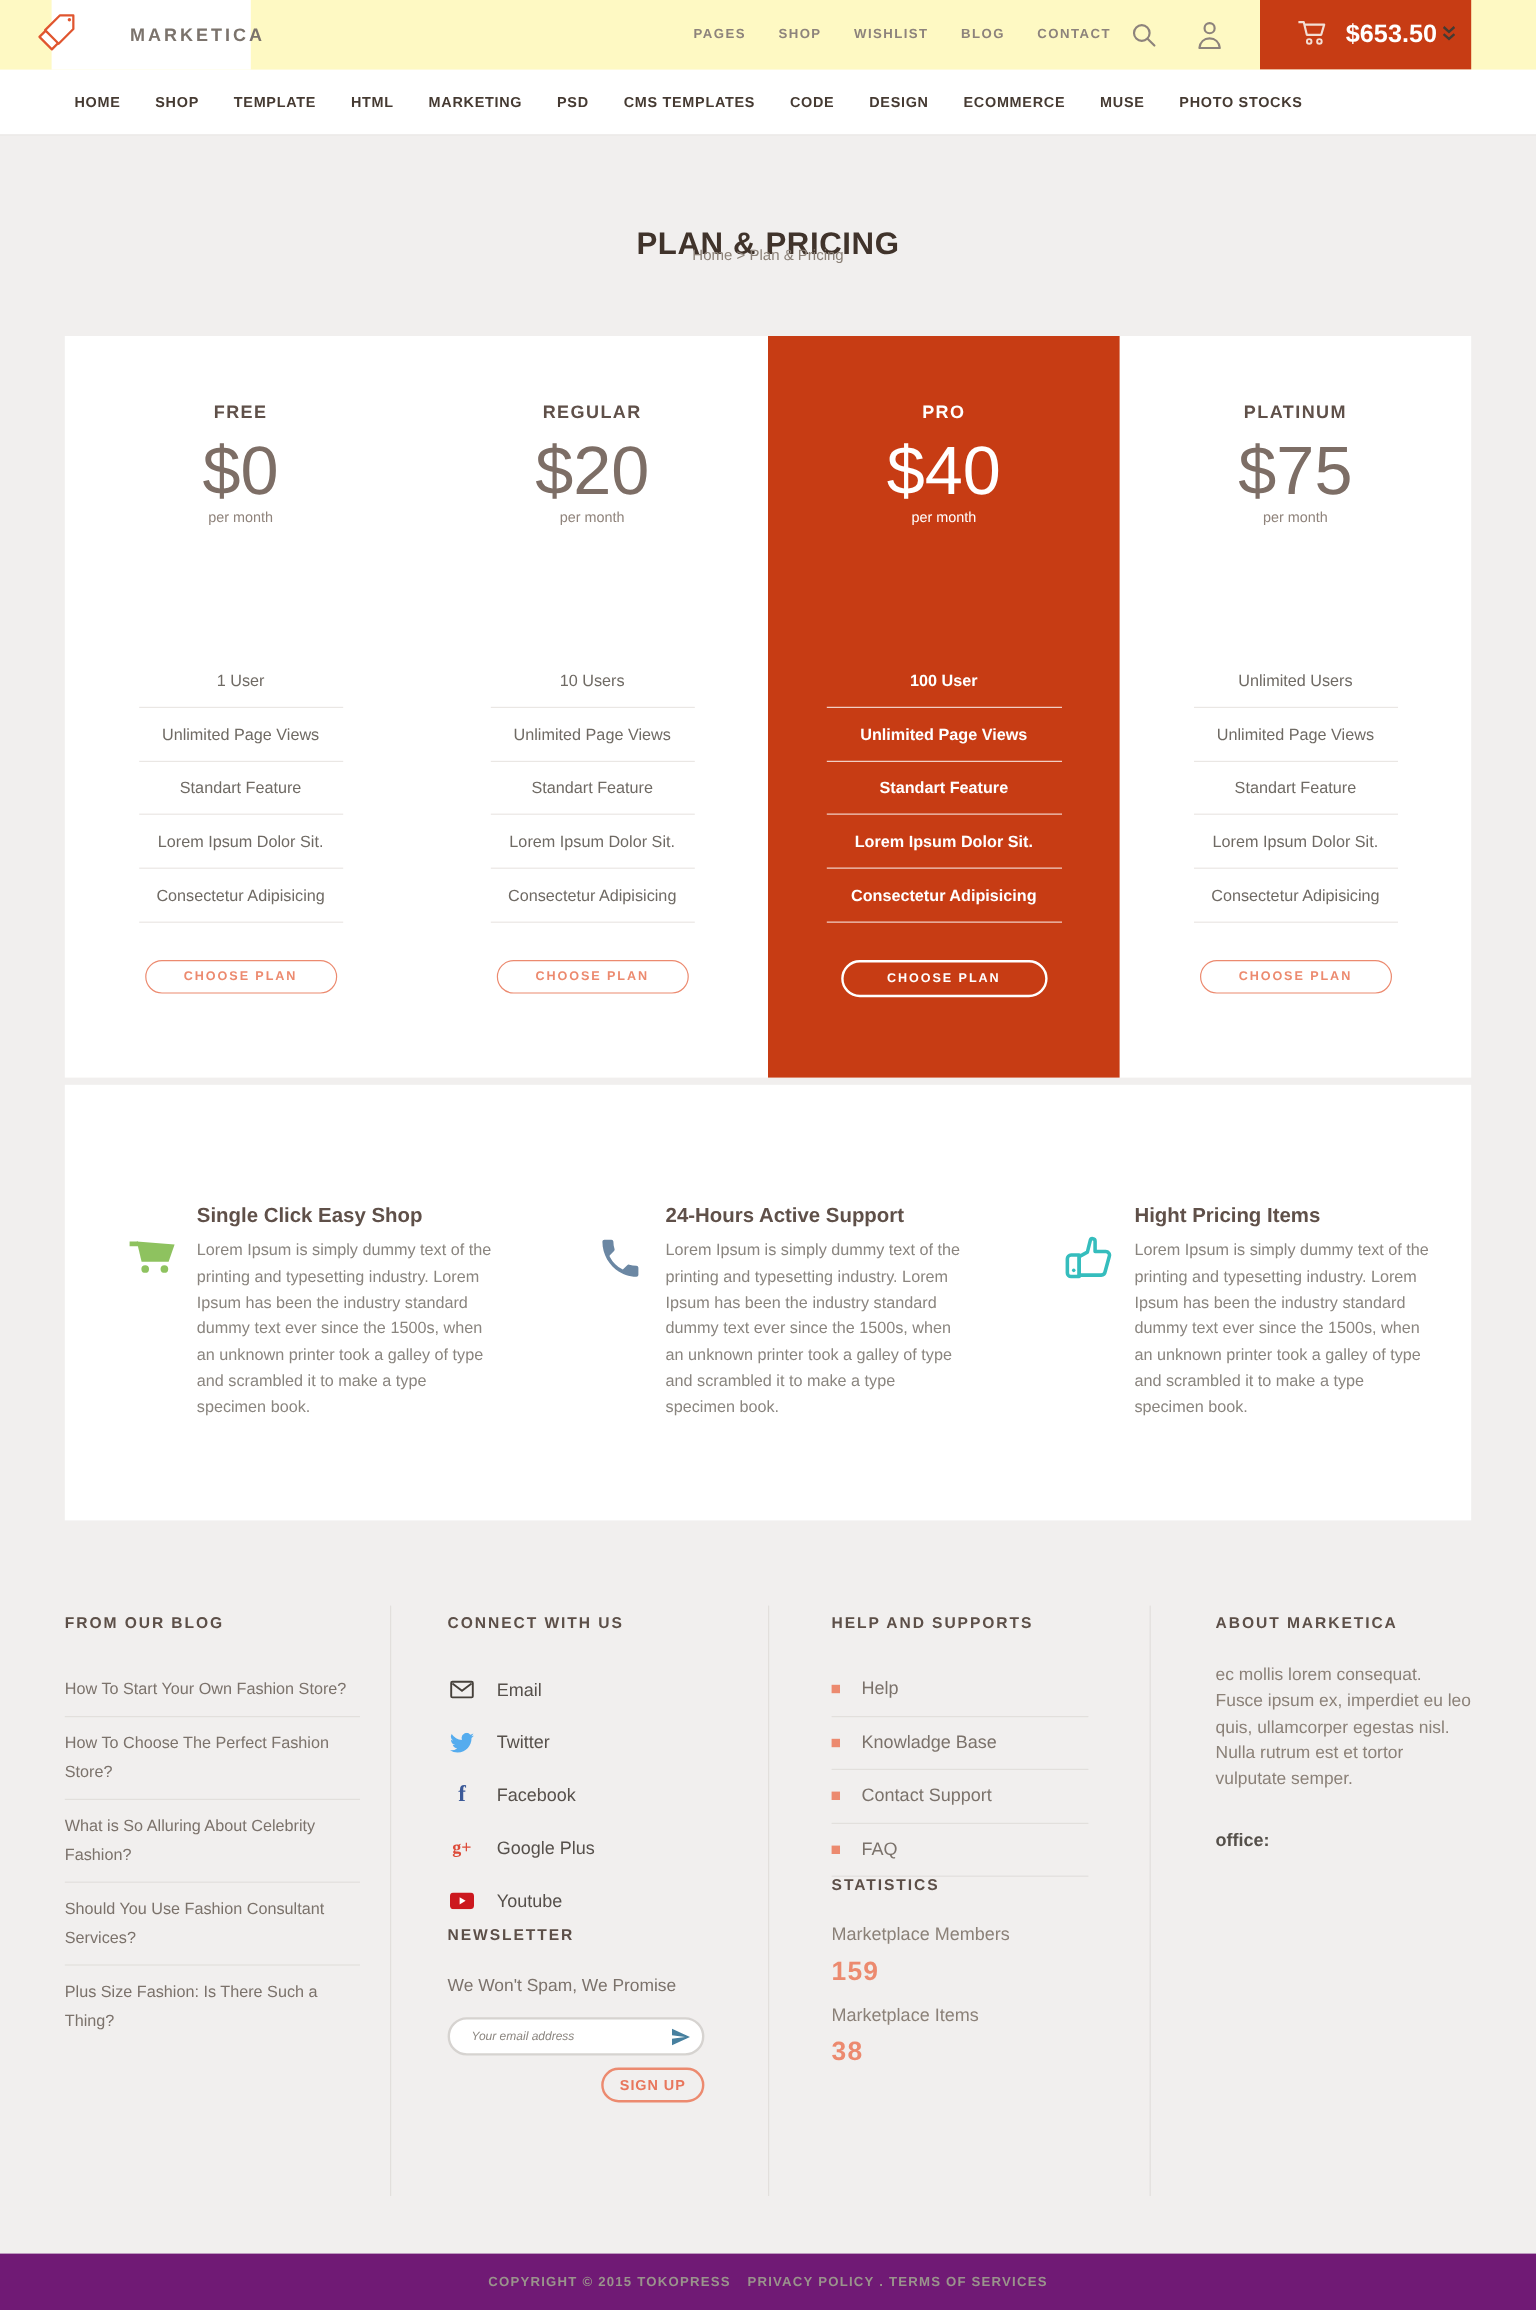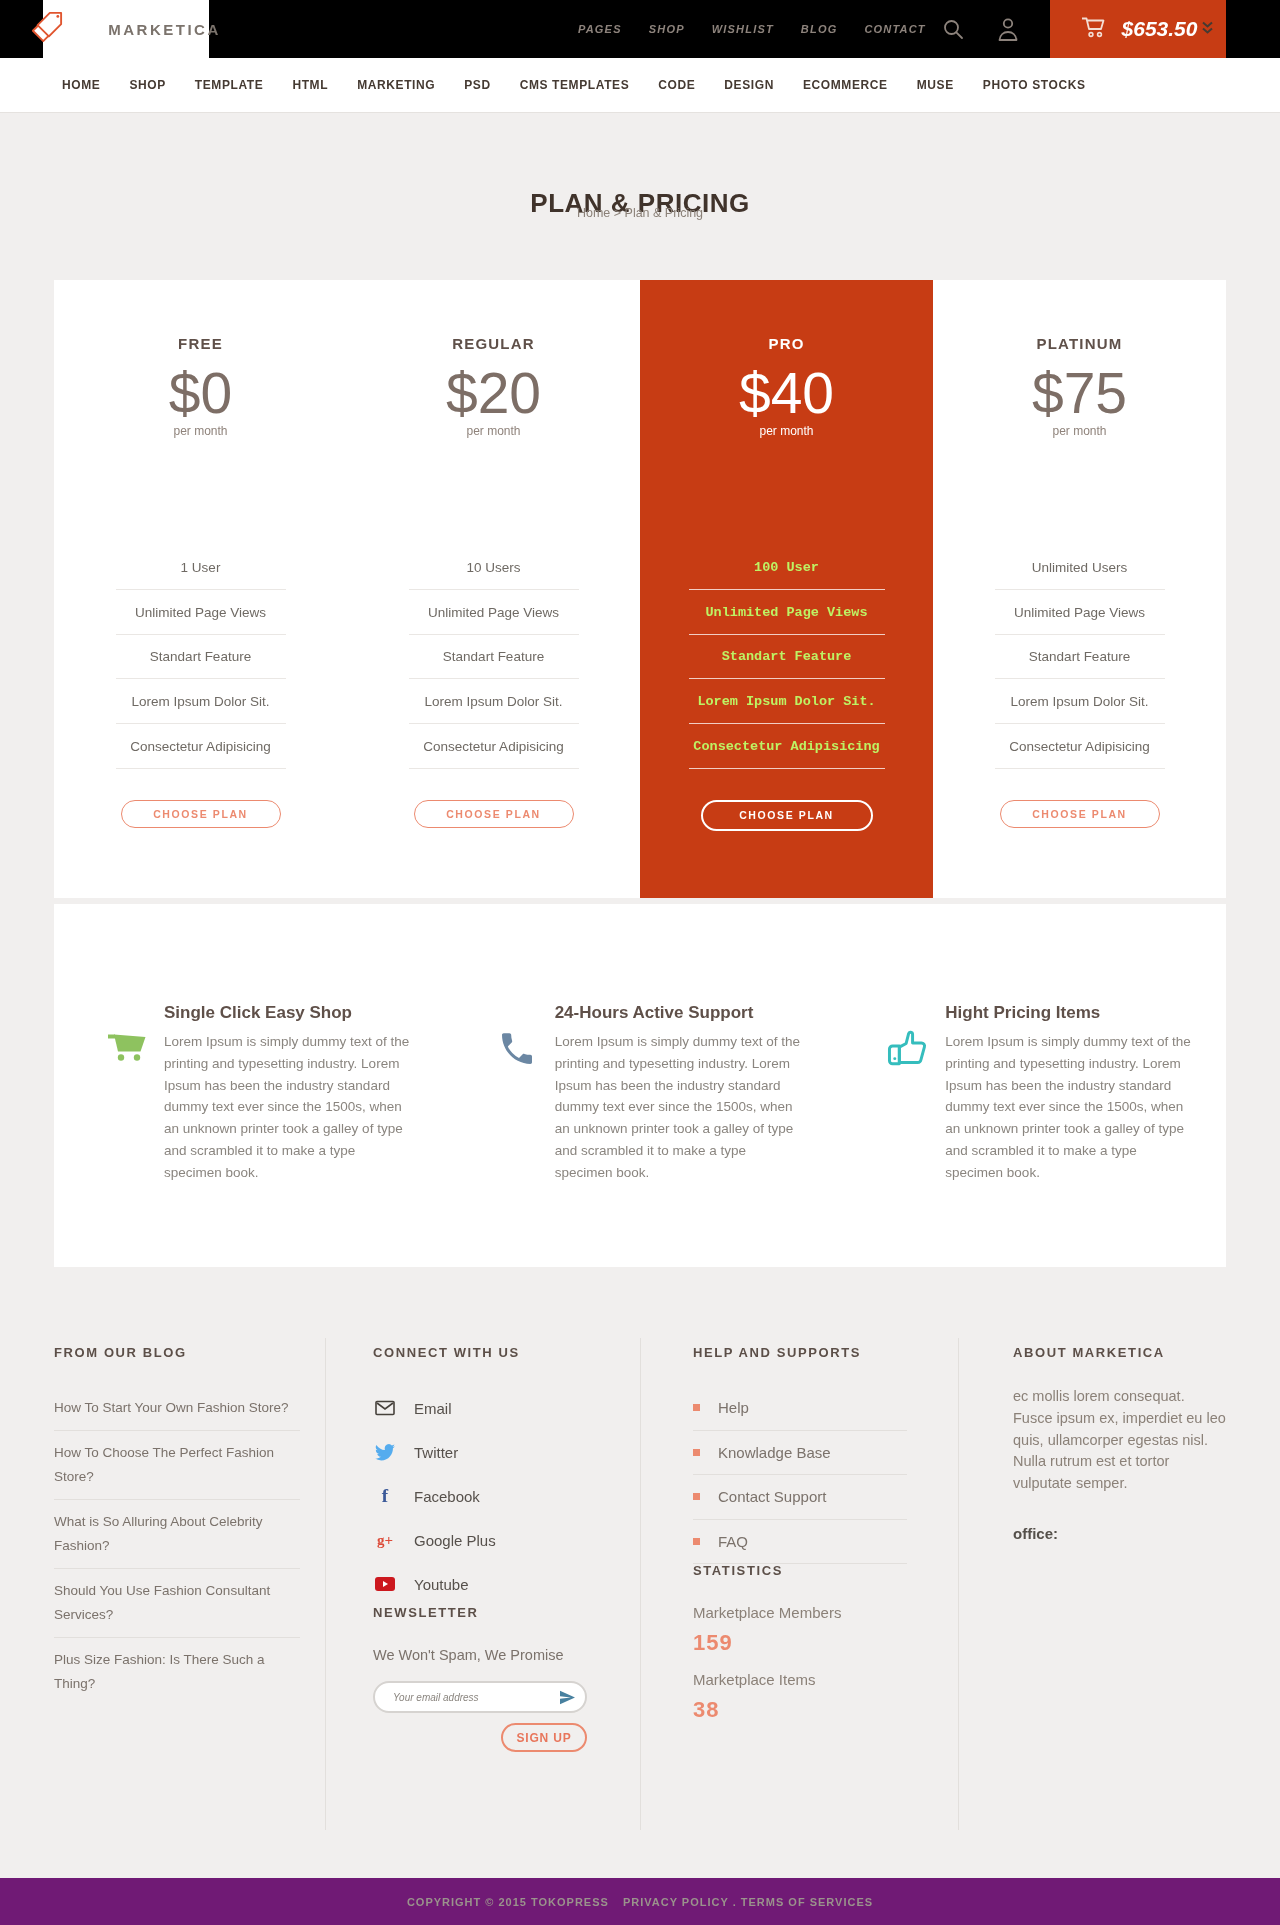--- a/index.html
+++ b/index.html
@@ -1,21 +1,21 @@
 <!DOCTYPE html>
 <html><head>
 <meta charset="utf-8">
 <style>
   html,body{margin:0;padding:0;}
   body{font-family:"Liberation Sans","DejaVu Sans",sans-serif;}
   #app{position:relative;width:1280px;height:1925px;background:#f1efee;overflow:hidden;}
   a{text-decoration:none;cursor:pointer;}
 
   
-  .topbar{position:absolute;left:0;top:0;width:1280px;height:62px;background:#000000;font-style:italic;}
+  .topbar{position:absolute;left:0;top:0;width:1280px;height:62px;background:#fef9c3;}
   .logo-box{position:absolute;left:43px;top:0;width:166px;height:58px;background:#fff;display:flex;align-items:center;justify-content:center;gap:10px;}
   .logo-text{font-size:15px;font-weight:bold;letter-spacing:2.5px;color:#7b736c;margin-left:35px;}
   .topnav{position:absolute;left:578px;top:0;height:58px;display:flex;align-items:center;gap:27px;}
   .topnav a{font-size:11px;font-weight:bold;letter-spacing:1.2px;color:#8d837c;}
   .hdr-icon{position:absolute;top:0;height:58px;display:flex;align-items:center;cursor:pointer;}
   .hdr-icon.search{left:941px;}
   .hdr-icon.account{left:996px;}
   .cart{position:absolute;left:1050px;top:0;width:176px;height:58px;background:#c73c14;display:flex;align-items:center;justify-content:center;gap:13px;cursor:pointer;}
   .cart-total{color:#fff;font-size:21px;font-weight:bold;}
 
@@ -33,21 +33,21 @@
   .pricing-card{position:absolute;left:54px;top:280px;width:1172px;height:618px;background:#fff;display:grid;grid-template-columns:repeat(4,1fr);}
   .plan{text-align:center;position:relative;}
   .plan.hl{background:#c73c14;}
   .p-name{margin-top:55px;font-size:15px;font-weight:bold;letter-spacing:1.2px;color:#5f5049;line-height:18px;}
   .p-price{margin-top:11px;font-size:57px;line-height:58px;color:#7d6e66;}
   .p-period{margin-top:2px;font-size:12px;color:#8f837b;line-height:14px;}
   .p-feats{list-style:none;margin:107px 0 0;padding:0;}
   .p-feats li{height:44.8px;display:flex;align-items:center;justify-content:center;font-size:13.5px;color:#6f6a64;position:relative;}
   .p-feats li::after{content:"";position:absolute;bottom:0;left:50%;transform:translateX(-50%);width:170px;border-bottom:1px solid #eae7e4;}
   .plan.hl .p-name,.plan.hl .p-price,.plan.hl .p-period{color:#fff;}
-  .plan.hl .p-feats li{color:#bef264;font-weight:bold;font-family:Liberation Mono, monospace;}
+  .plan.hl .p-feats li{color:#ffffff;font-weight:bold;}
   .plan.hl .p-feats li::after{border-color:rgba(255,255,255,.75);width:196px;}
   .p-btn{margin-top:31px;width:160px;height:28px;border-radius:14px;background:transparent;border:1px solid #ec8a6f;color:#ec8a6f;font-size:10.5px;font-weight:bold;letter-spacing:1.6px;font-family:inherit;cursor:pointer;}
   .plan.hl .p-btn{border:2px solid #fff;color:#fff;width:172px;height:31px;border-radius:16px;}
 
   
   .features-card{position:absolute;left:54px;top:904px;width:1172px;height:363px;background:#fff;display:grid;grid-template-columns:repeat(3,1fr);}
   .feature{padding:99px 0 13px 52px;display:flex;box-sizing:border-box;}
   .f-icon{width:46px;flex:0 0 46px;margin-top:26px;}
   .f-body{margin-left:12px;}
   .f-body h3{margin:0;font-size:17px;font-weight:bold;color:#5f5049;line-height:20px;}

